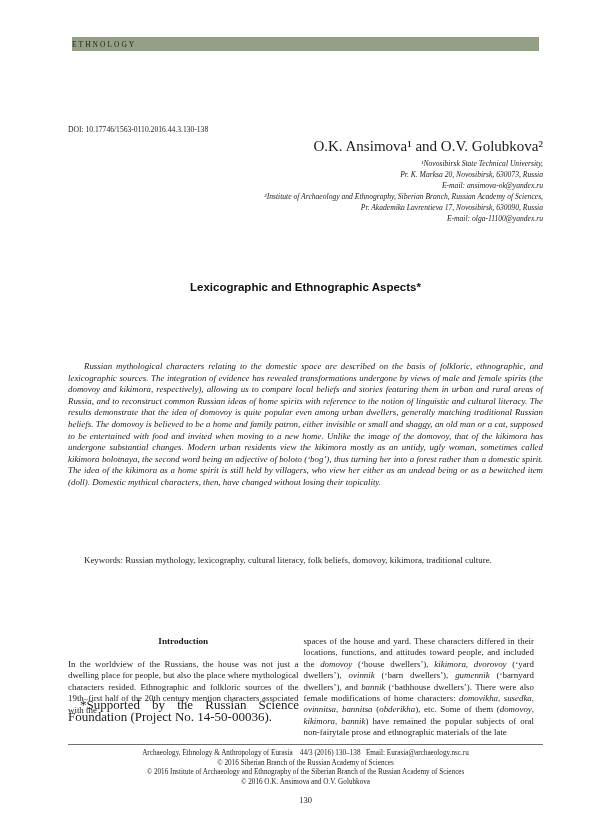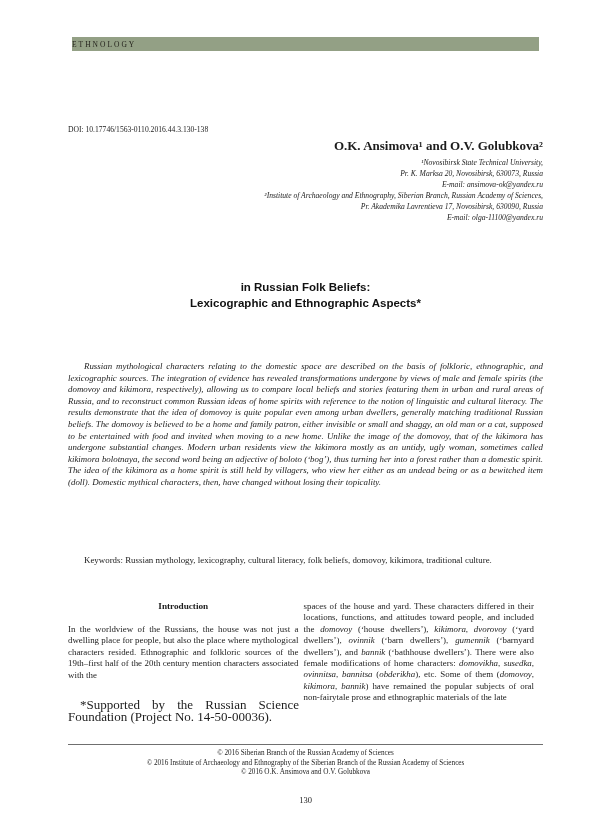--- a/index.html
+++ b/index.html
@@ -29,21 +29,21 @@
   .doi {
     position: absolute;
     top: 125px; left: 68px;
     font-size: 7.6px;
   }
   .authors {
     position: absolute;
     top: 138px; left: 68px; width: 475px;
     text-align: right;
   }
-  .names { font-weight: bold; font-size: 13px; margin-bottom: 3px; }
+  .names { font-weight: normal; font-size: 15px; margin-bottom: 3px; }
   .affils div { font-style: italic; font-size: 7.6px; line-height: 11px; }
   .title {
     position: absolute;
     top: 280px; left: 68px; width: 475px;
     text-align: center;
     font-family: "Liberation Sans", sans-serif;
     font-weight: bold;
     font-size: 11.5px;
     line-height: 15.5px;
     color: #111111;
@@ -60,21 +60,21 @@
   .keywords {
     position: absolute;
     top: 555px; left: 68px; width: 475px;
     font-size: 8.9px;
     line-height: 11.6px;
     text-align: justify;
     text-indent: 16px;
   }
   .columns {
     position: absolute;
-    top: 601px; left: 68px; width: 475px;
+    top: 636px; left: 68px; width: 475px;
     display: flex;
     gap: 5px;
   }
   .col { width: 230.5px; }
   .sec-heading {
     text-align: center;
     font-weight: bold;
     font-size: 9.2px;
     margin-bottom: 13px;
   }
@@ -128,21 +128,20 @@
         <div>¹Novosibirsk State Technical University,</div>
         <div>Pr. K. Marksa 20, Novosibirsk, 630073, Russia</div>
         <div>E-mail: ansimova-ok@yandex.ru</div>
         <div>²Institute of Archaeology and Ethnography, Siberian Branch, Russian Academy of Sciences,</div>
         <div>Pr. Akademika Lavrentieva 17, Novosibirsk, 630090, Russia</div>
         <div>E-mail: olga-11100@yandex.ru</div>
       </div>
   </div>
 
   <div class="title">
-      <div>in Russian Folk Beliefs:</div>
       <div>Lexicographic and Ethnographic Aspects*</div>
     </div>
 
   <div class="abstract">Russian mythological characters relating to the domestic space are described on the basis of folkloric, ethnographic, and lexicographic sources. The integration of evidence has revealed transformations undergone by views of male and female spirits (the domovoy and kikimora, respectively), allowing us to compare local beliefs and stories featuring them in urban and rural areas of Russia, and to reconstruct common Russian ideas of home spirits with reference to the notion of linguistic and cultural literacy. The results demonstrate that the idea of domovoy is quite popular even among urban dwellers, generally matching traditional Russian beliefs. The domovoy is believed to be a home and family patron, either invisible or small and shaggy, an old man or a cat, supposed to be entertained with food and invited when moving to a new home. Unlike the image of the domovoy, that of the kikimora has undergone substantial changes. Modern urban residents view the kikimora mostly as an untidy, ugly woman, sometimes called kikimora bolotnaya, the second word being an adjective of boloto (‘bog’), thus turning her into a forest rather than a domestic spirit. The idea of the kikimora as a home spirit is still held by villagers, who view her either as an undead being or as a bewitched item (doll). Domestic mythical characters, then, have changed without losing their topicality.</div>
 
   <div class="keywords">Keywords: Russian mythology, lexicography, cultural literacy, folk beliefs, domovoy, kikimora, traditional culture.</div>
 
   <div class="columns">
     <div class="col">
       <div class="sec-heading">Introduction</div>
@@ -151,20 +150,21 @@
     <div class="col">
       <p class="body-text"><span>spaces of the house and yard. These characters differed in their locations, functions, and attitudes toward people, and included the </span><span style="font-style: italic;">domovoy</span><span> (‘house dwellers’), </span><span style="font-style: italic;">kikimora</span><span>, </span><span style="font-style: italic;">dvorovoy</span><span> (‘yard dwellers’), </span><span style="font-style: italic;">ovinnik</span><span> (‘barn dwellers’), </span><span style="font-style: italic;">gumennik</span><span> (‘barnyard dwellers’), and </span><span style="font-style: italic;">bannik</span><span> (‘bathhouse dwellers’). There were also female modifications of home characters: </span><span style="font-style: italic;">domovikha</span><span>, </span><span style="font-style: italic;">susedka</span><span>, </span><span style="font-style: italic;">ovinnitsa</span><span>, </span><span style="font-style: italic;">bannitsa</span><span> (</span><span style="font-style: italic;">obderikha</span><span>), etc. Some of them (</span><span style="font-style: italic;">domovoy</span><span>, </span><span style="font-style: italic;">kikimora</span><span>, </span><span style="font-style: italic;">bannik</span><span>) have remained the popular subjects of oral non-fairytale prose and ethnographic materials of the late</span></p>
     </div>
   </div>
 
   <div class="footnote">*Supported by the Russian Science Foundation (Project No. 14-50-00036).</div>
 
   <div class="footer-rule"></div>
 
   <div class="footer">
+      <div>Archaeology, Ethnology &amp; Anthropology of Eurasia&nbsp;&nbsp;&nbsp;&nbsp;44/3 (2016) 130–138&nbsp;&nbsp;&nbsp;Email: Eurasia@archaeology.nsc.ru</div>
       <div>© 2016 Siberian Branch of the Russian Academy of Sciences</div>
       <div>© 2016 Institute of Archaeology and Ethnography of the Siberian Branch of the Russian Academy of Sciences</div>
       <div>© 2016 O.K. Ansimova and O.V. Golubkova</div>
     </div>
 
   <div class="page-number">130</div>
 
 </div>
 
 </body></html>

